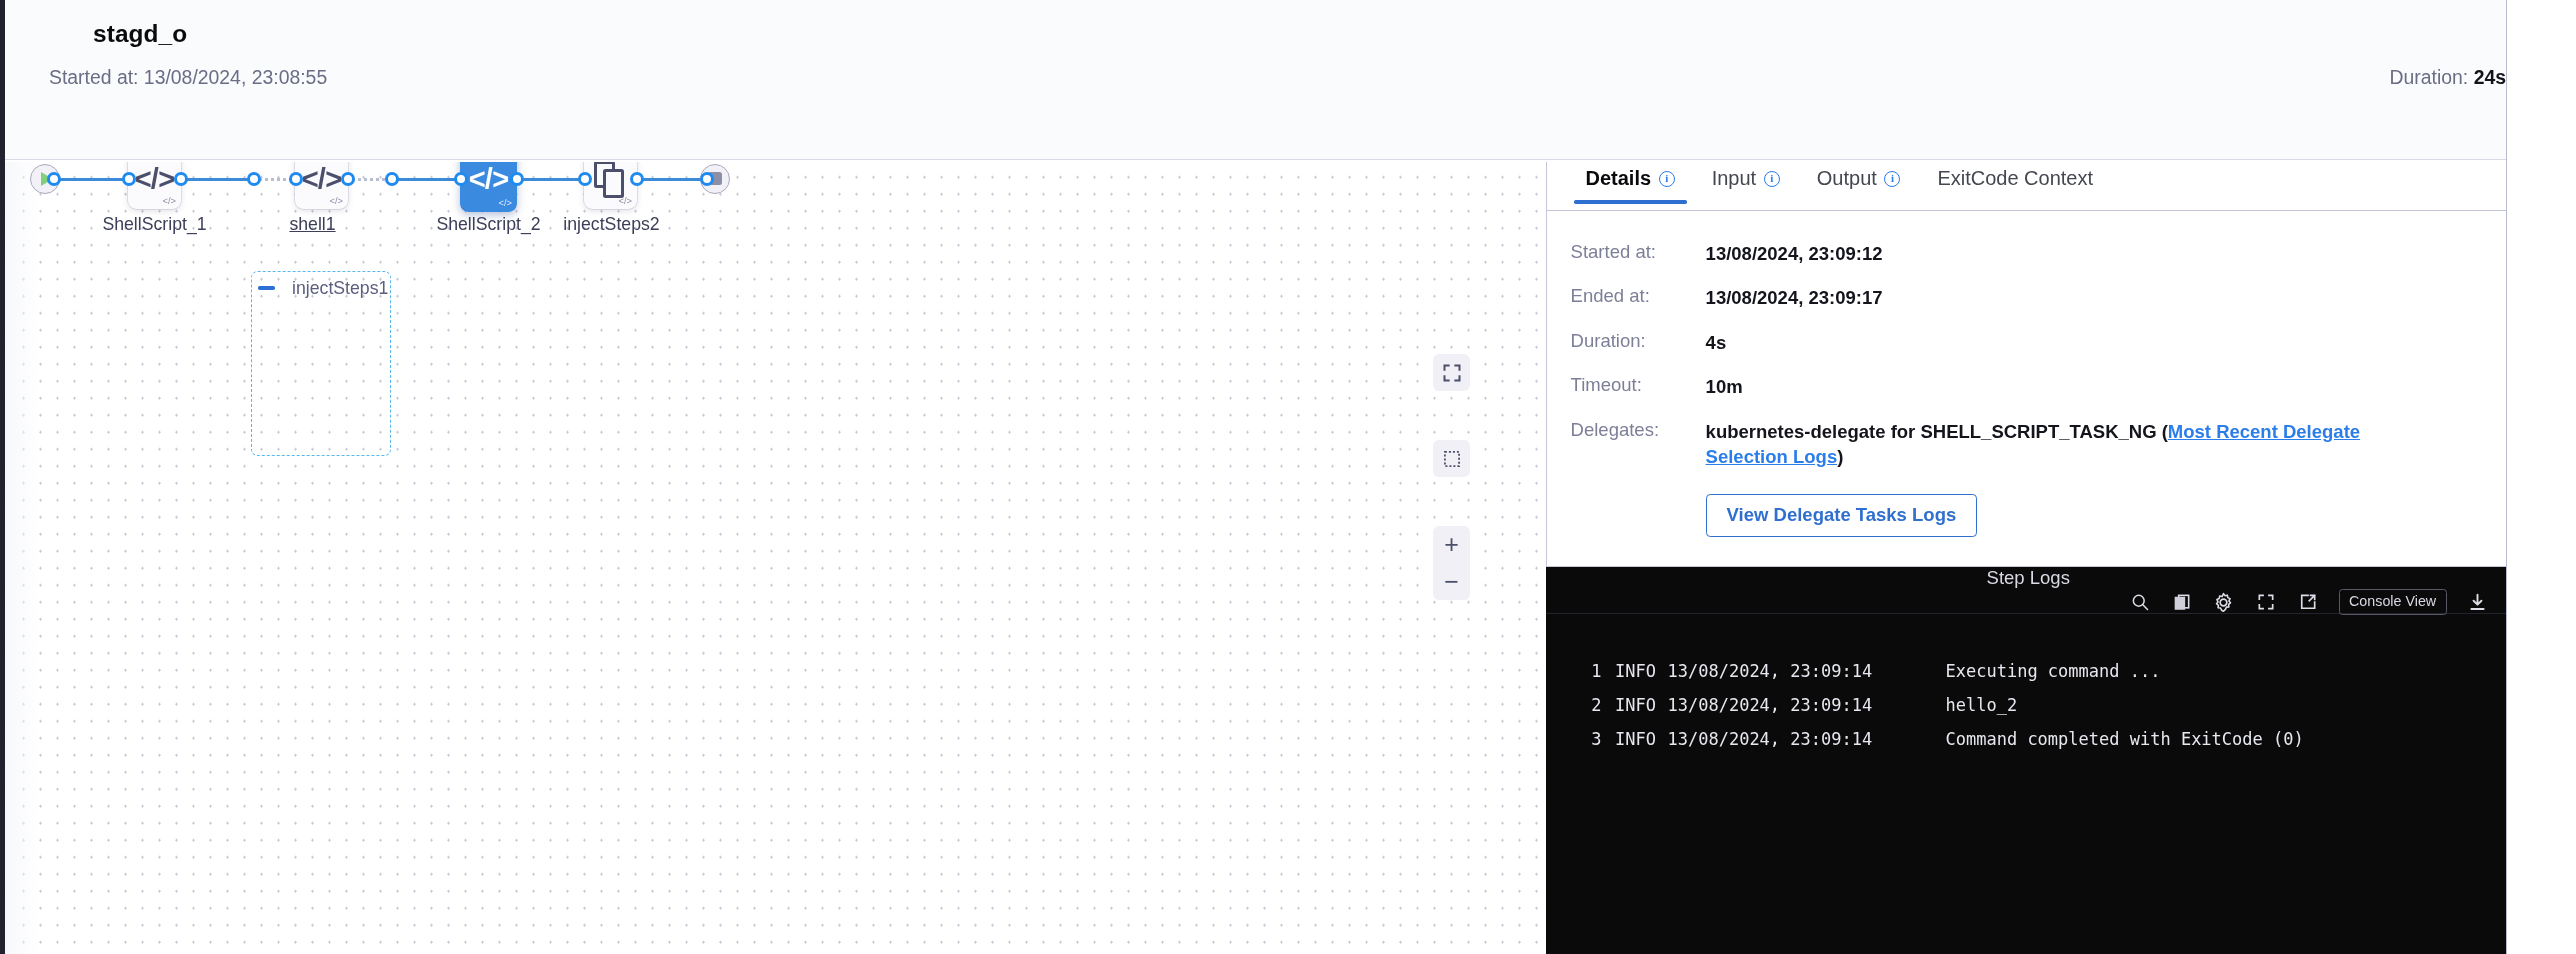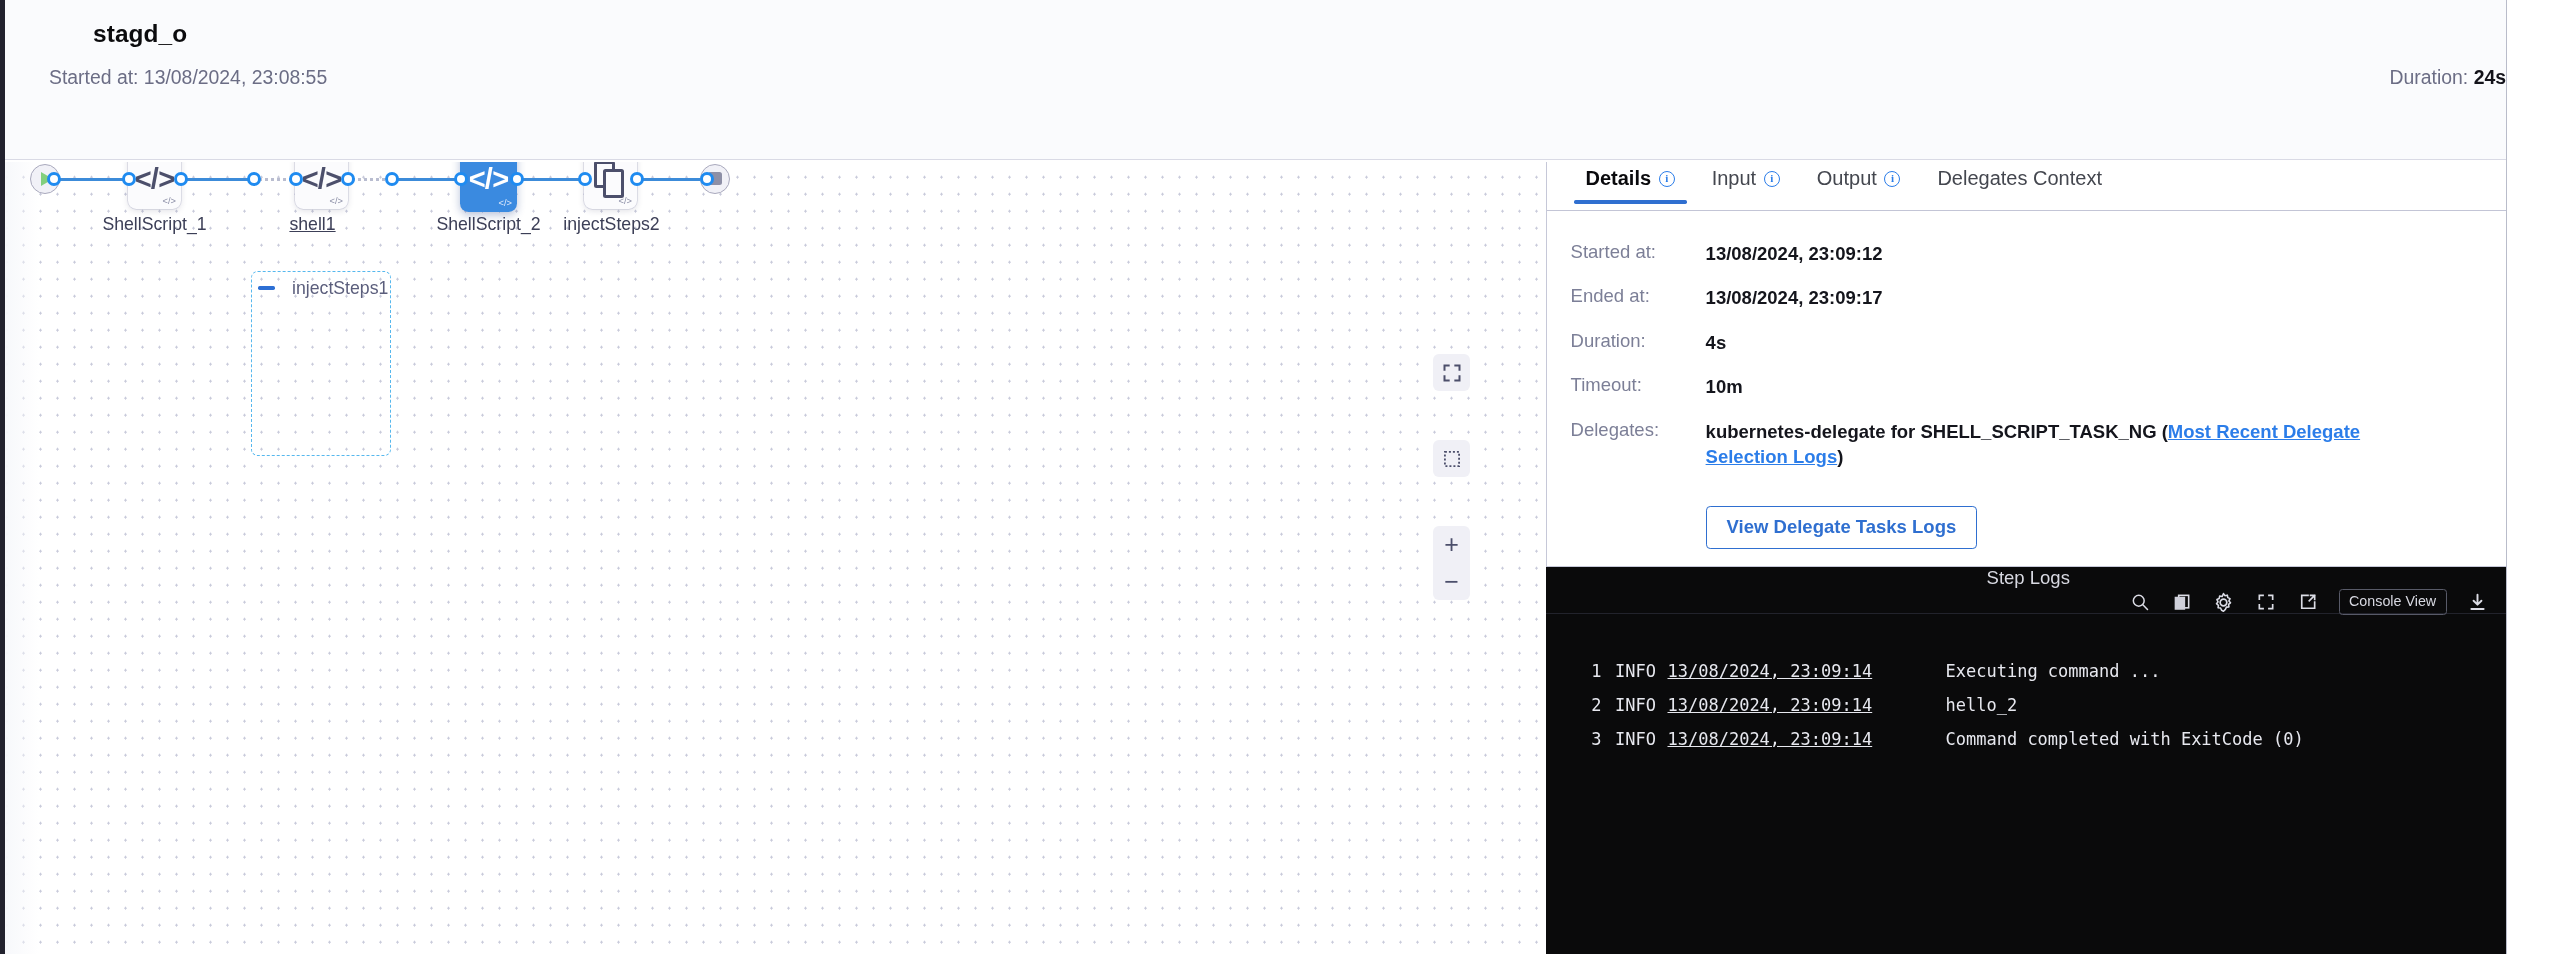--- a/index.html
+++ b/index.html
@@ -172,21 +172,21 @@
   .details-body { padding: 30px 0 0 23.6px; }
   .detail-row { display:flex; align-items:flex-start; margin-bottom:19.4px; }
   .detail-key {
     width:135px; flex:0 0 135px; font-size:18.5px; color:#7c7f97; line-height:22px;
   }
   .detail-val {
     font-size:18.5px; color:#14151c; font-weight:700; line-height:25px; max-width:657px;
   }
   .detail-link { color:#2b7de9; font-weight:700; }
   .delegate-btn {
-    margin-top:18px; margin-left:135px;
+    margin-top:6px; margin-left:135px;
     display:inline-block; padding:9.3px 20px;
     border:1.7px solid #2f6fd0; border-radius:4.2px; background:#ffffff;
     color:#2f6fd0; font-size:18.5px; font-weight:700; line-height:22px; cursor:pointer;
   }
 
   
   .logs {
     position:absolute; left:1546px; top:566px; width:961px; height:389px;
     background:#0a0a0b; color:#dcdde6;
     border-top: 1.7px solid #c6c8d8;
@@ -209,21 +209,21 @@
   }
 
   .log-lines {
     padding: 40px 0 0 0;
     font-family: "DejaVu Sans Mono", "Liberation Mono", monospace;
     font-size:17px; line-height:34px; color:#e7e8ef;
   }
   .log-line { display:flex; white-space:pre; padding-left:18.5px; }
   .ln-no   { width:37px; text-align:right; color:#e7e8ef; }
   .ln-lvl  { width:66px; padding-left:13.5px; }
-  .ln-time { width:278px;text-decoration:underline; }
+  .ln-time { width:278px; }
   .ln-msg  { }
 </style>
 </head>
 <body>
 
 <div id="app">
 
   <div class="left-rail"></div>
 
   <div class="exec-header">
@@ -335,21 +335,21 @@
       </div>
       <div class="tab">
         <span>Input</span>
         <span class="info-i">i</span>
       </div>
       <div class="tab">
         <span>Output</span>
         <span class="info-i">i</span>
       </div>
       <div class="tab">
-        <span>Delegates Context</span>
+        <span>ExitCode Context</span>
       </div>
     </div>
 
     <div class="details-body">
       <div class="detail-row">
         <div class="detail-key">Started at:</div>
         <div class="detail-val">13/08/2024, 23:09:12</div>
       </div>
       <div class="detail-row">
         <div class="detail-key">Ended at:</div>

